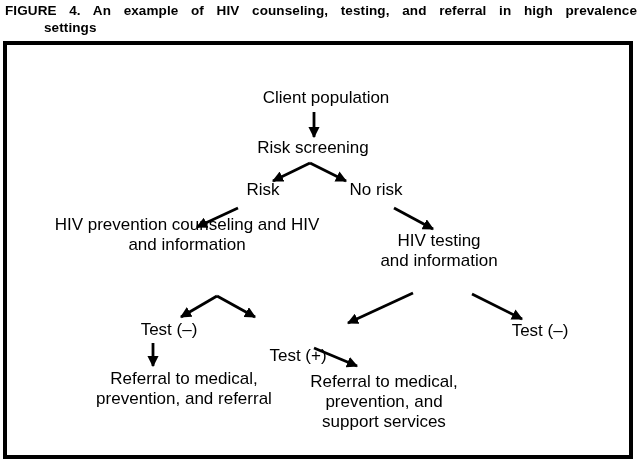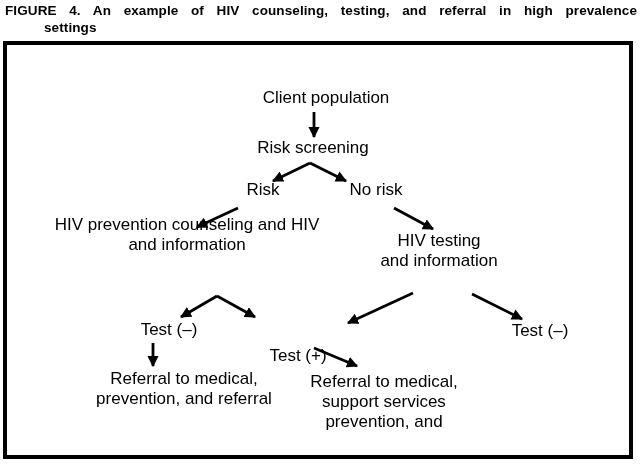--- a/index.html
+++ b/index.html
@@ -124,17 +124,17 @@
 
   <div class="node" style="left:540px; top:321px;">Test (–)</div>
 
   <div class="node" style="left:184px; top:369px;">
     <span>Referral to medical,</span>
     <span>prevention, and referral</span>
   </div>
 
   <div class="node" style="left:384px; top:372px;">
     <span>Referral to medical,</span>
+    <span>prevention, and</span>
     <span>support services</span>
-    <span>prevention, and</span>
   </div>
 
 </div>
 
 </body></html>

